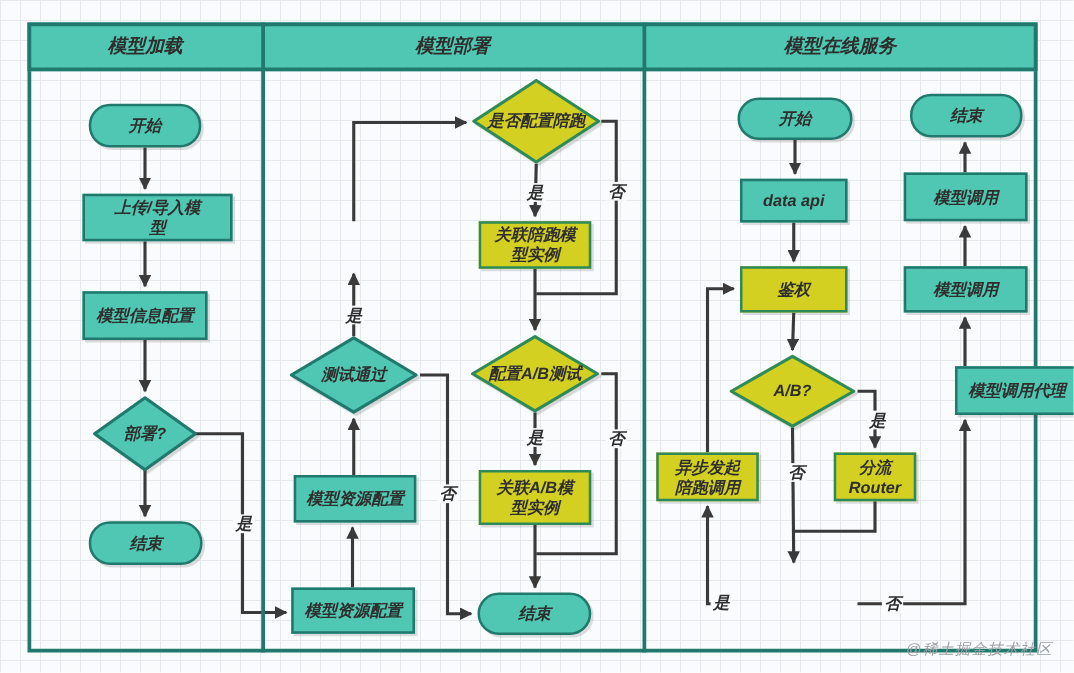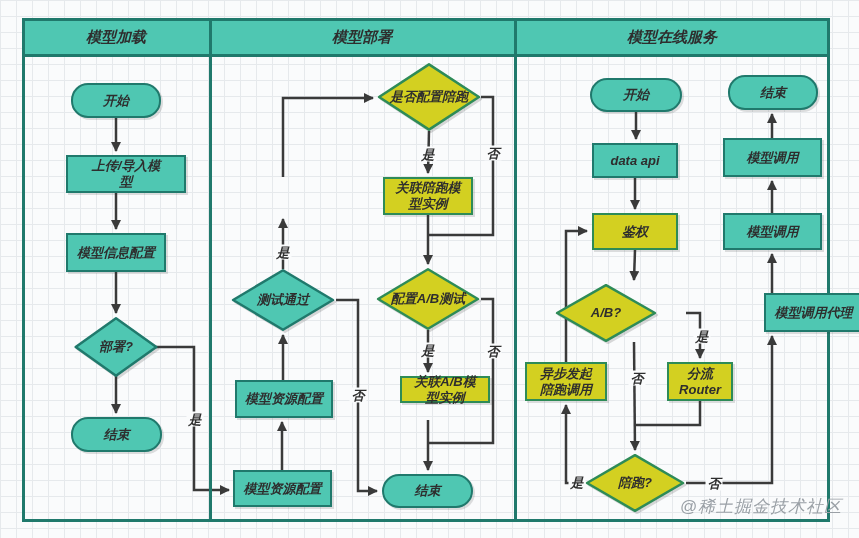--- a/index.html
+++ b/index.html
@@ -38,21 +38,21 @@
   .diamond svg{position:absolute;inset:0;width:100%;height:100%;overflow:visible}
   .diamond polygon{stroke-width:2.5;vector-effect:non-scaling-stroke;stroke-linejoin:round}
   .diamond polygon.p-teal{fill:var(--teal-fill);stroke:var(--teal-border)}
   .diamond polygon.p-yellow{fill:var(--yellow-fill);stroke:var(--yellow-border)}
   .diamond .lbl{position:relative;z-index:1}
   .edges{position:absolute;left:0;top:0;width:859px;height:538px;pointer-events:none}
   .edges polyline{fill:none;stroke:var(--line-color);stroke-width:2.5}
   .edges .arrhead{fill:var(--line-color)}
   .elabel{position:absolute;transform:translate(-50%,-50%);font-size:13px;font-weight:bold;
     line-height:15px;padding:0 2px;background:var(--canvas-bg);white-space:nowrap}
-  .watermark{position:absolute;right:17px;bottom:20px;font-size:17px;letter-spacing:1px;
+  .watermark{position:absolute;right:17px;bottom:10px;font-size:12px;letter-spacing:1px;
     color:var(--watermark-color)}
 </style>
 </head>
 <body>
 
 <div class="canvas">
 
   <svg class="edges" viewBox="0 0 859 538">
     <defs>
       <marker id="arr" markerUnits="userSpaceOnUse" markerWidth="10" markerHeight="10" refX="9" refY="5" orient="auto">
@@ -126,44 +126,38 @@
       </svg>
     <span class="lbl">测试通过</span>
   </div>
   <div class="node diamond" style="left:376px;top:268px;width:104px;height:62px">
     <svg viewBox="0 0 100 100" preserveAspectRatio="none">
         <polygon class="p-yellow" points="50,2 98,50 50,98 2,50"></polygon>
       </svg>
     <span class="lbl">配置A/B测试</span>
   </div>
   <div class="node teal" style="left:235px;top:380px;width:98px;height:38px">模型资源配置</div>
-  <div class="node yellow" style="left:400px;top:376px;width:90px;height:27px">关联A/B模
+  <div class="node yellow" style="left:383px;top:376px;width:90px;height:44px">关联A/B模
 型实例</div>
   <div class="node teal" style="left:233px;top:470px;width:99px;height:37px">模型资源配置</div>
   <div class="node teal pill" style="left:382px;top:474px;width:91px;height:34px">结束</div>
 
   <div class="node teal pill" style="left:590px;top:78px;width:92px;height:34px">开始</div>
   <div class="node teal" style="left:592px;top:143px;width:86px;height:35px">data api</div>
   <div class="node yellow" style="left:592px;top:213px;width:86px;height:37px">鉴权</div>
-  <div class="node diamond" style="left:555px;top:284px;width:102px;height:58px">
+  <div class="node diamond" style="left:583px;top:284px;width:102px;height:58px">
     <svg viewBox="0 0 100 100" preserveAspectRatio="none">
         <polygon class="p-yellow" points="50,2 98,50 50,98 2,50"></polygon>
       </svg>
     <span class="lbl">A/B?</span>
   </div>
   <div class="node yellow" style="left:525px;top:362px;width:82px;height:39px">异步发起
 陪跑调用</div>
   <div class="node yellow" style="left:667px;top:362px;width:66px;height:39px">分流
 Router</div>
-  <div class="node diamond" style="left:585px;top:454px;width:100px;height:58px">
-    <svg viewBox="0 0 100 100" preserveAspectRatio="none">
-        <polygon class="p-yellow" points="50,2 98,50 50,98 2,50"></polygon>
-      </svg>
-    <span class="lbl">陪跑?</span>
-  </div>
   <div class="node teal" style="left:764px;top:293px;width:99px;height:39px">模型调用代理</div>
   <div class="node teal" style="left:723px;top:213px;width:99px;height:37px">模型调用</div>
   <div class="node teal" style="left:723px;top:138px;width:99px;height:39px">模型调用</div>
   <div class="node teal pill" style="left:728px;top:75px;width:90px;height:35px">结束</div>
 
   <span class="elabel" style="left:195px;top:419px">是</span>
   <span class="elabel" style="left:283px;top:252px">是</span>
   <span class="elabel" style="left:358px;top:395px">否</span>
   <span class="elabel" style="left:428px;top:154px">是</span>
   <span class="elabel" style="left:493px;top:153px">否</span>

